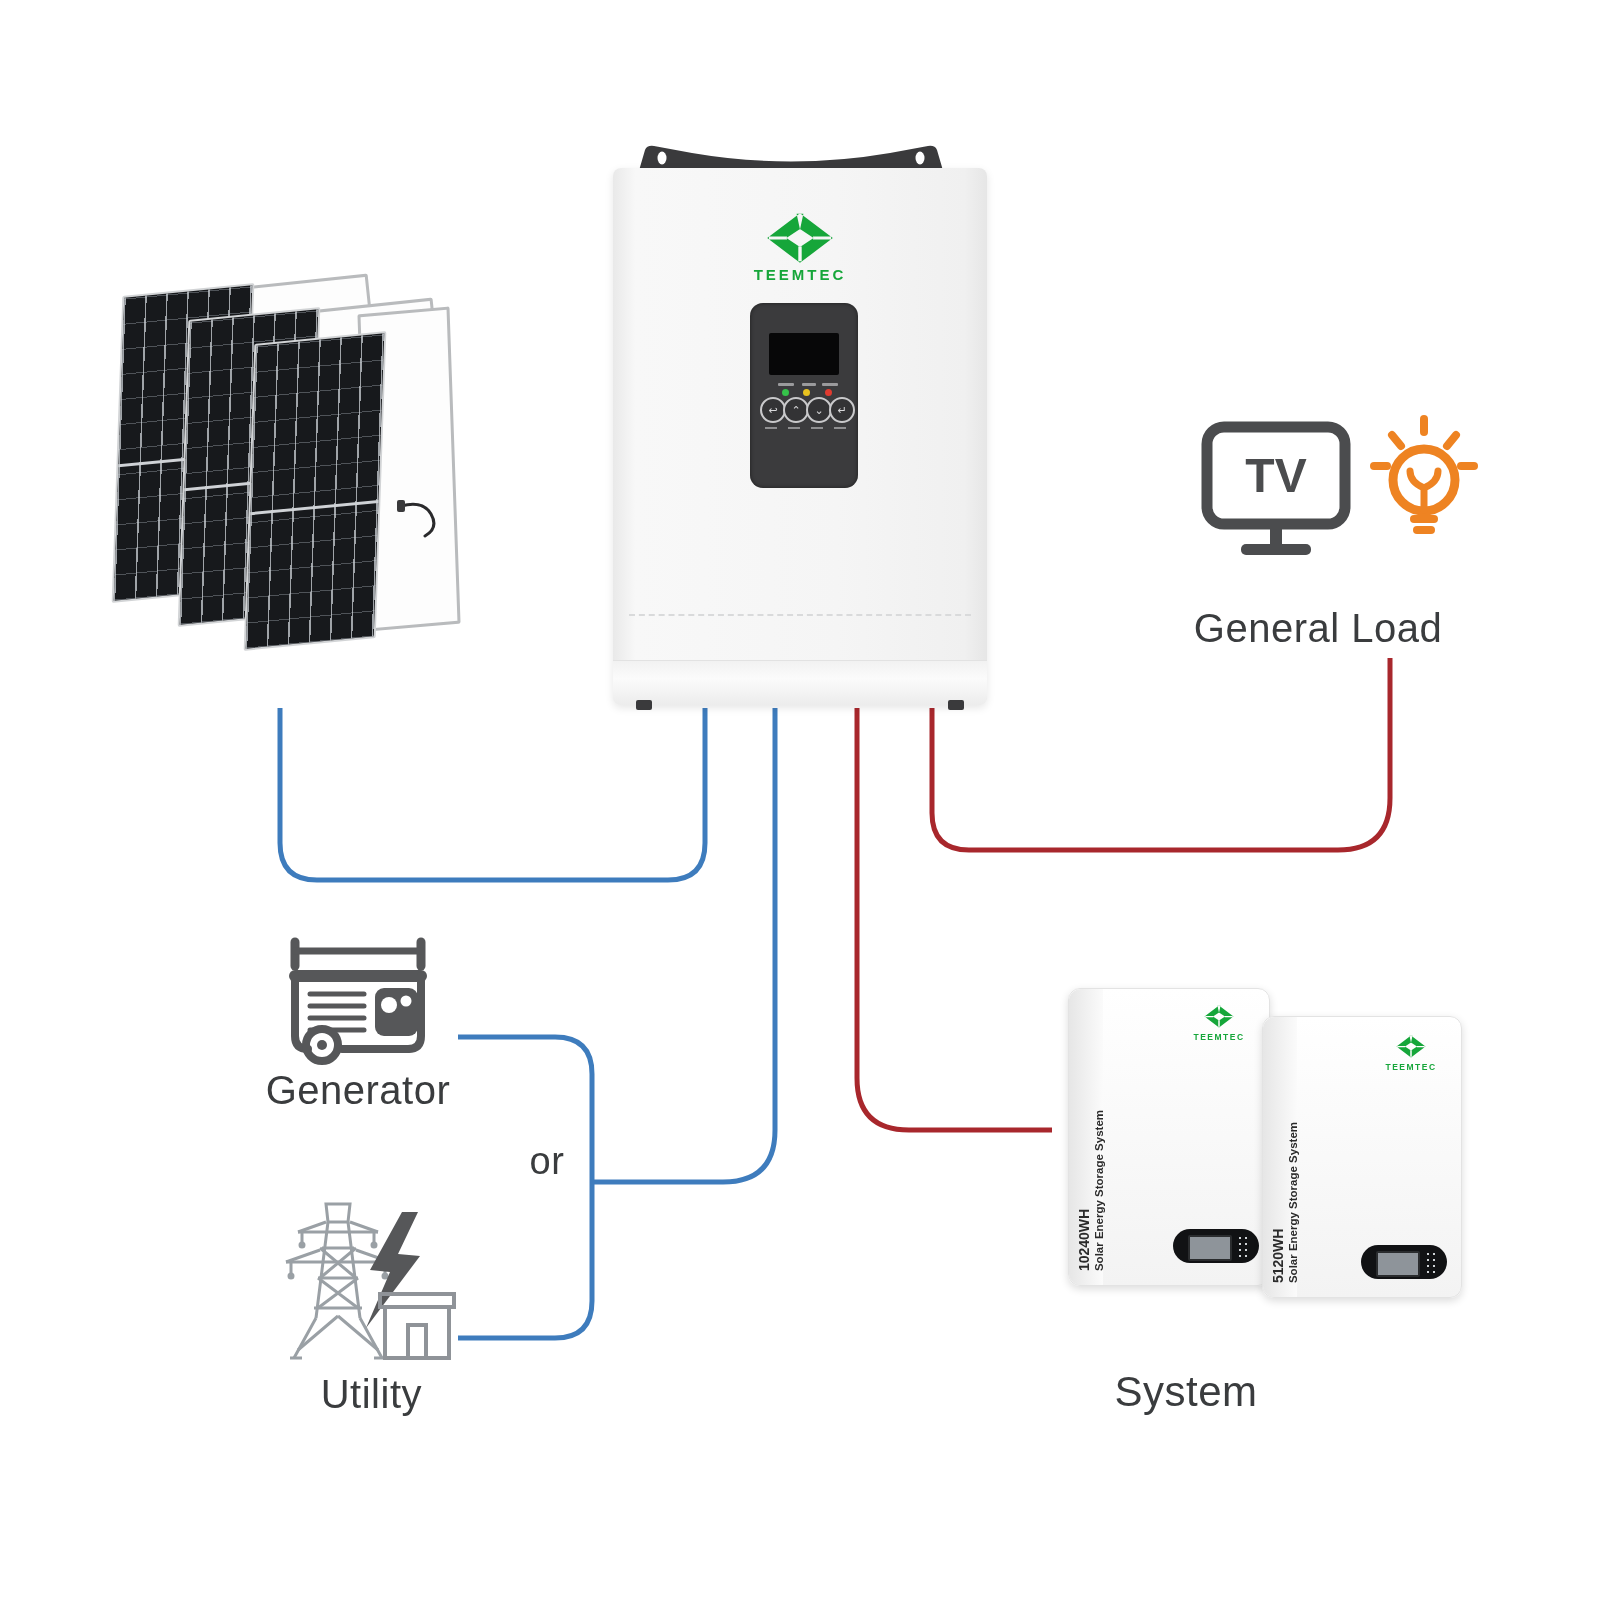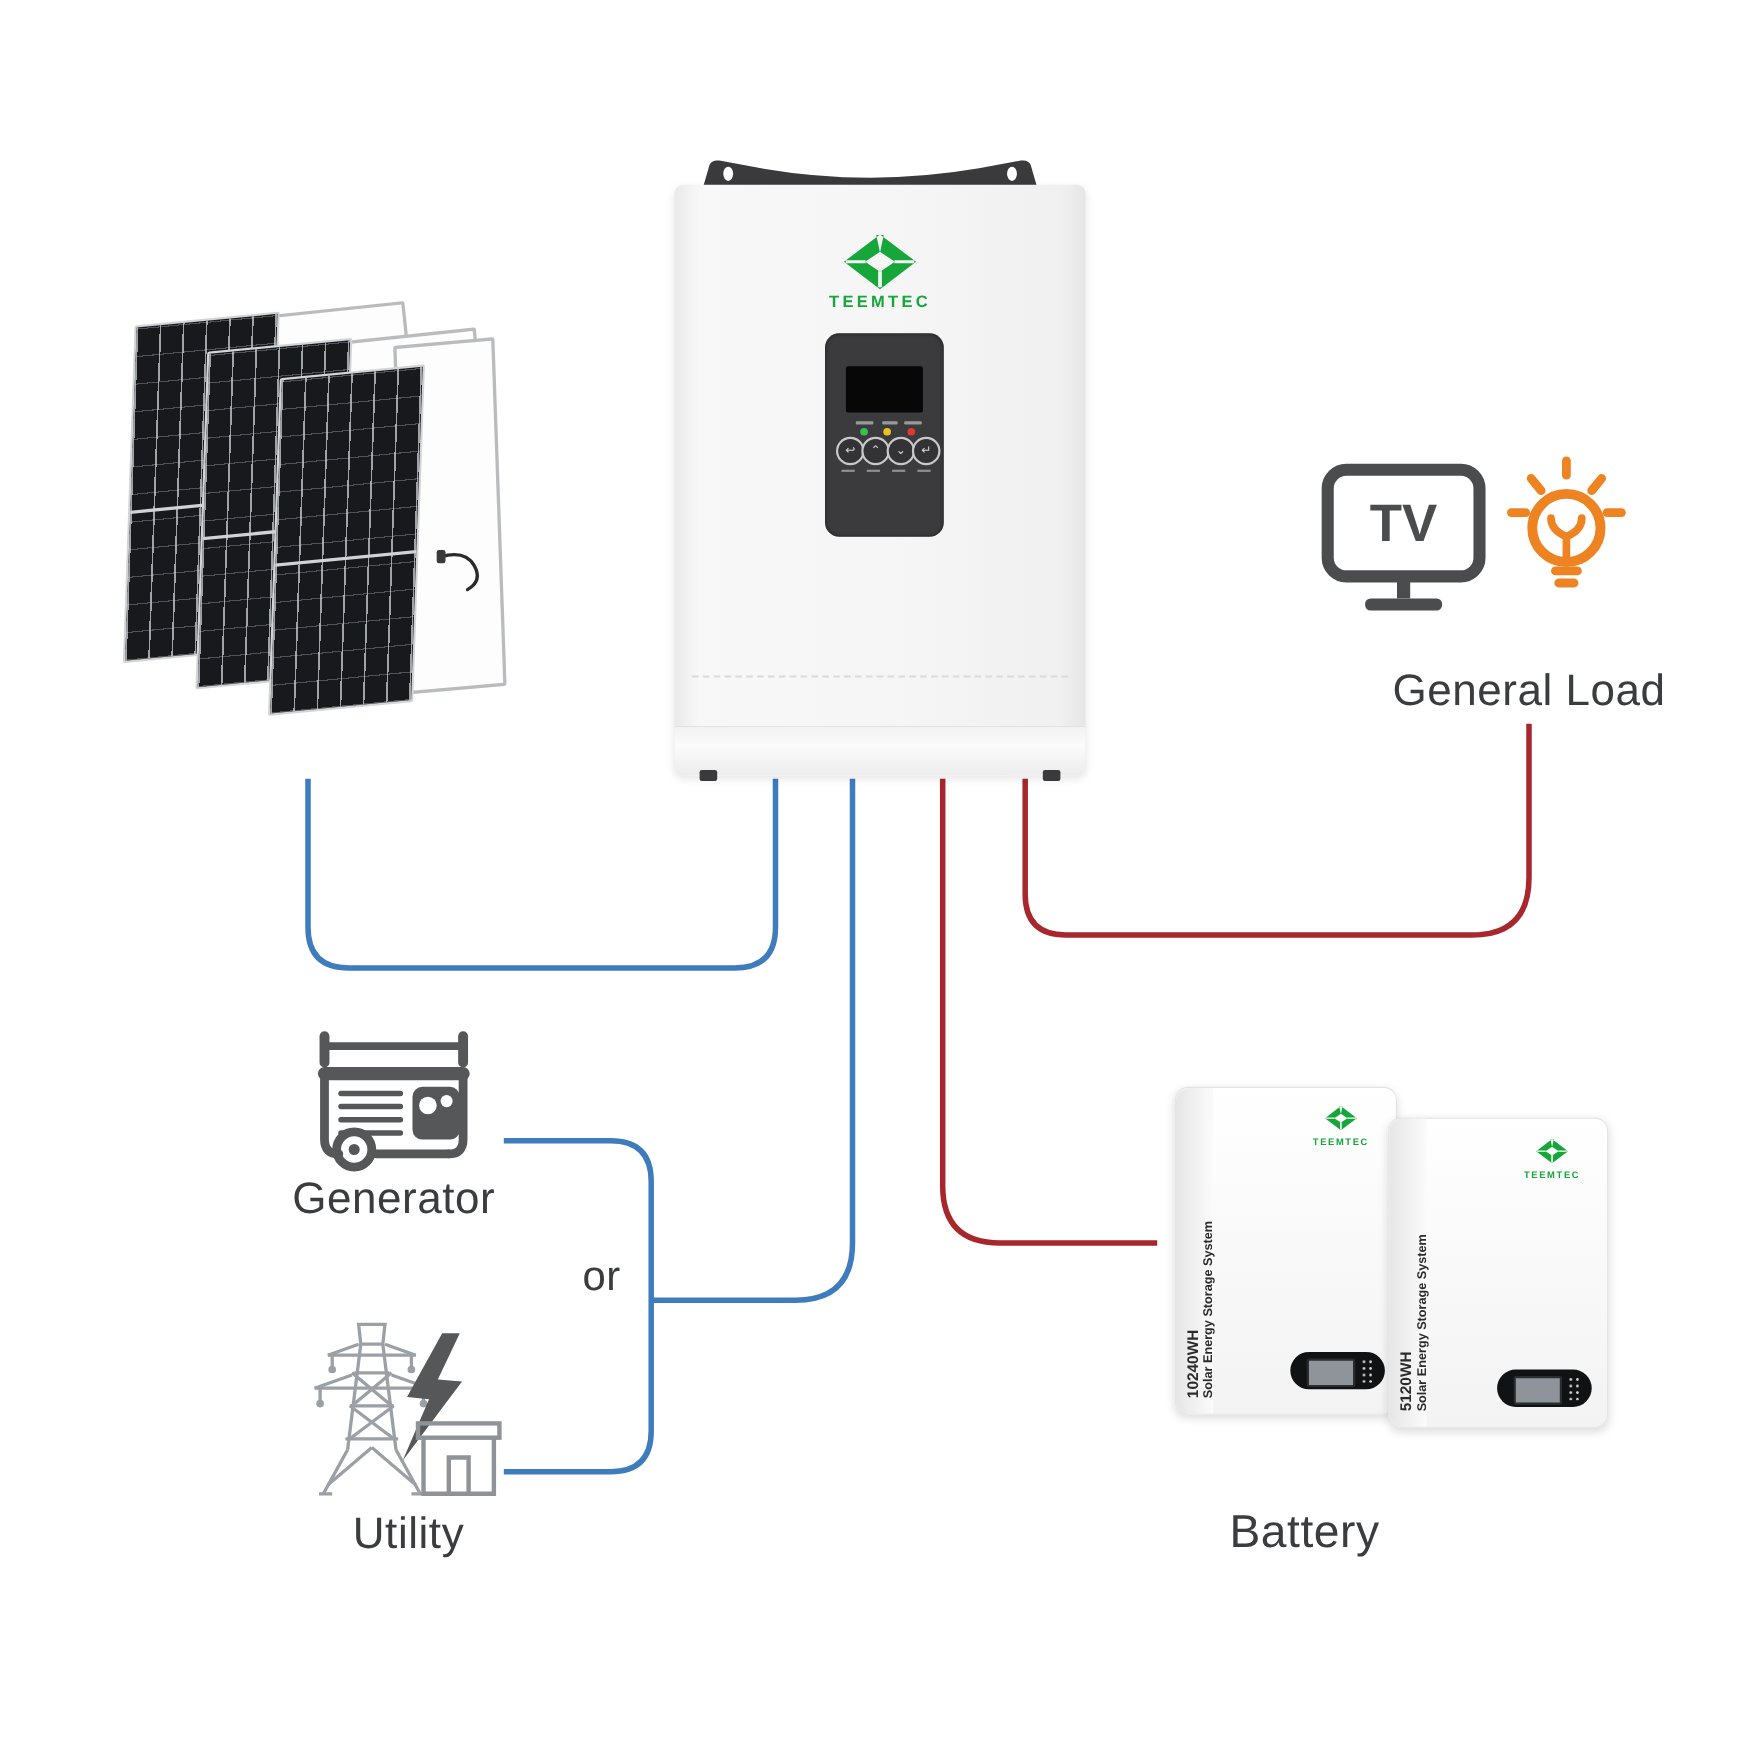--- a/index.html
+++ b/index.html
@@ -134,21 +134,21 @@
       <path d="M26,21 L35,32"></path>
       <path d="M90,21 L81,32"></path>
       <path d="M8,52 H21"></path>
       <path d="M95,52 H108"></path>
       <circle cx="58" cy="66" r="31" stroke-width="9"></circle>
       <path d="M58,96 V74 M58,74 Q44,68 44,57 M58,74 Q72,68 72,57" stroke-width="7"></path>
     </g>
     <rect x="44" y="101" width="28" height="8" rx="4" fill="#ee8322"></rect>
     <rect x="47" y="112" width="22" height="8" rx="4" fill="#ee8322"></rect>
   </svg>
-  <div class="label" style="left:1240px;top:606px;width:300px;">General Load</div>
+  <div class="label" style="left:1168px;top:606px;width:300px;">General Load</div>
 
   <svg style="position:absolute;left:282px;top:936px;" width="152" height="134" viewBox="0 0 152 134">
     <g stroke="#565759" fill="none" stroke-linecap="round">
       <path d="M13,6 V30" stroke-width="9"></path>
       <path d="M139,6 V30" stroke-width="9"></path>
       <path d="M13,15 H139" stroke-width="7"></path>
       <path d="M13,40 H139" stroke-width="12"></path>
       <path d="M13,40 V100 Q13,113 26,113" stroke-width="8"></path>
       <path d="M139,40 V100 Q139,113 126,113" stroke-width="8"></path>
       <path d="M60,113 H126" stroke-width="8"></path>
@@ -225,15 +225,15 @@
              M57,61 L63,61 L63,87 L57,87 Z M5,43.5 L37,43.5 L37,48.5 L5,48.5 Z M83,43.5 L115,43.5 L115,48.5 L83,48.5 Z"></path>
       </svg>
       <div class="batt-word">TEEMTEC</div>
     </div>
     <div class="batt-display" style="left:98px;top:228px;width:86px;height:34px;">
       <div class="batt-lcd"></div>
       <div class="batt-dots"></div>
     </div>
   </div>
 
-  <div class="label" style="left:1086px;top:1368px;width:200px;font-size:42px;">Battery</div>
+  <div class="label" style="left:1086px;top:1368px;width:200px;font-size:42px;">System</div>
 
 </div>
 
 </body></html>

